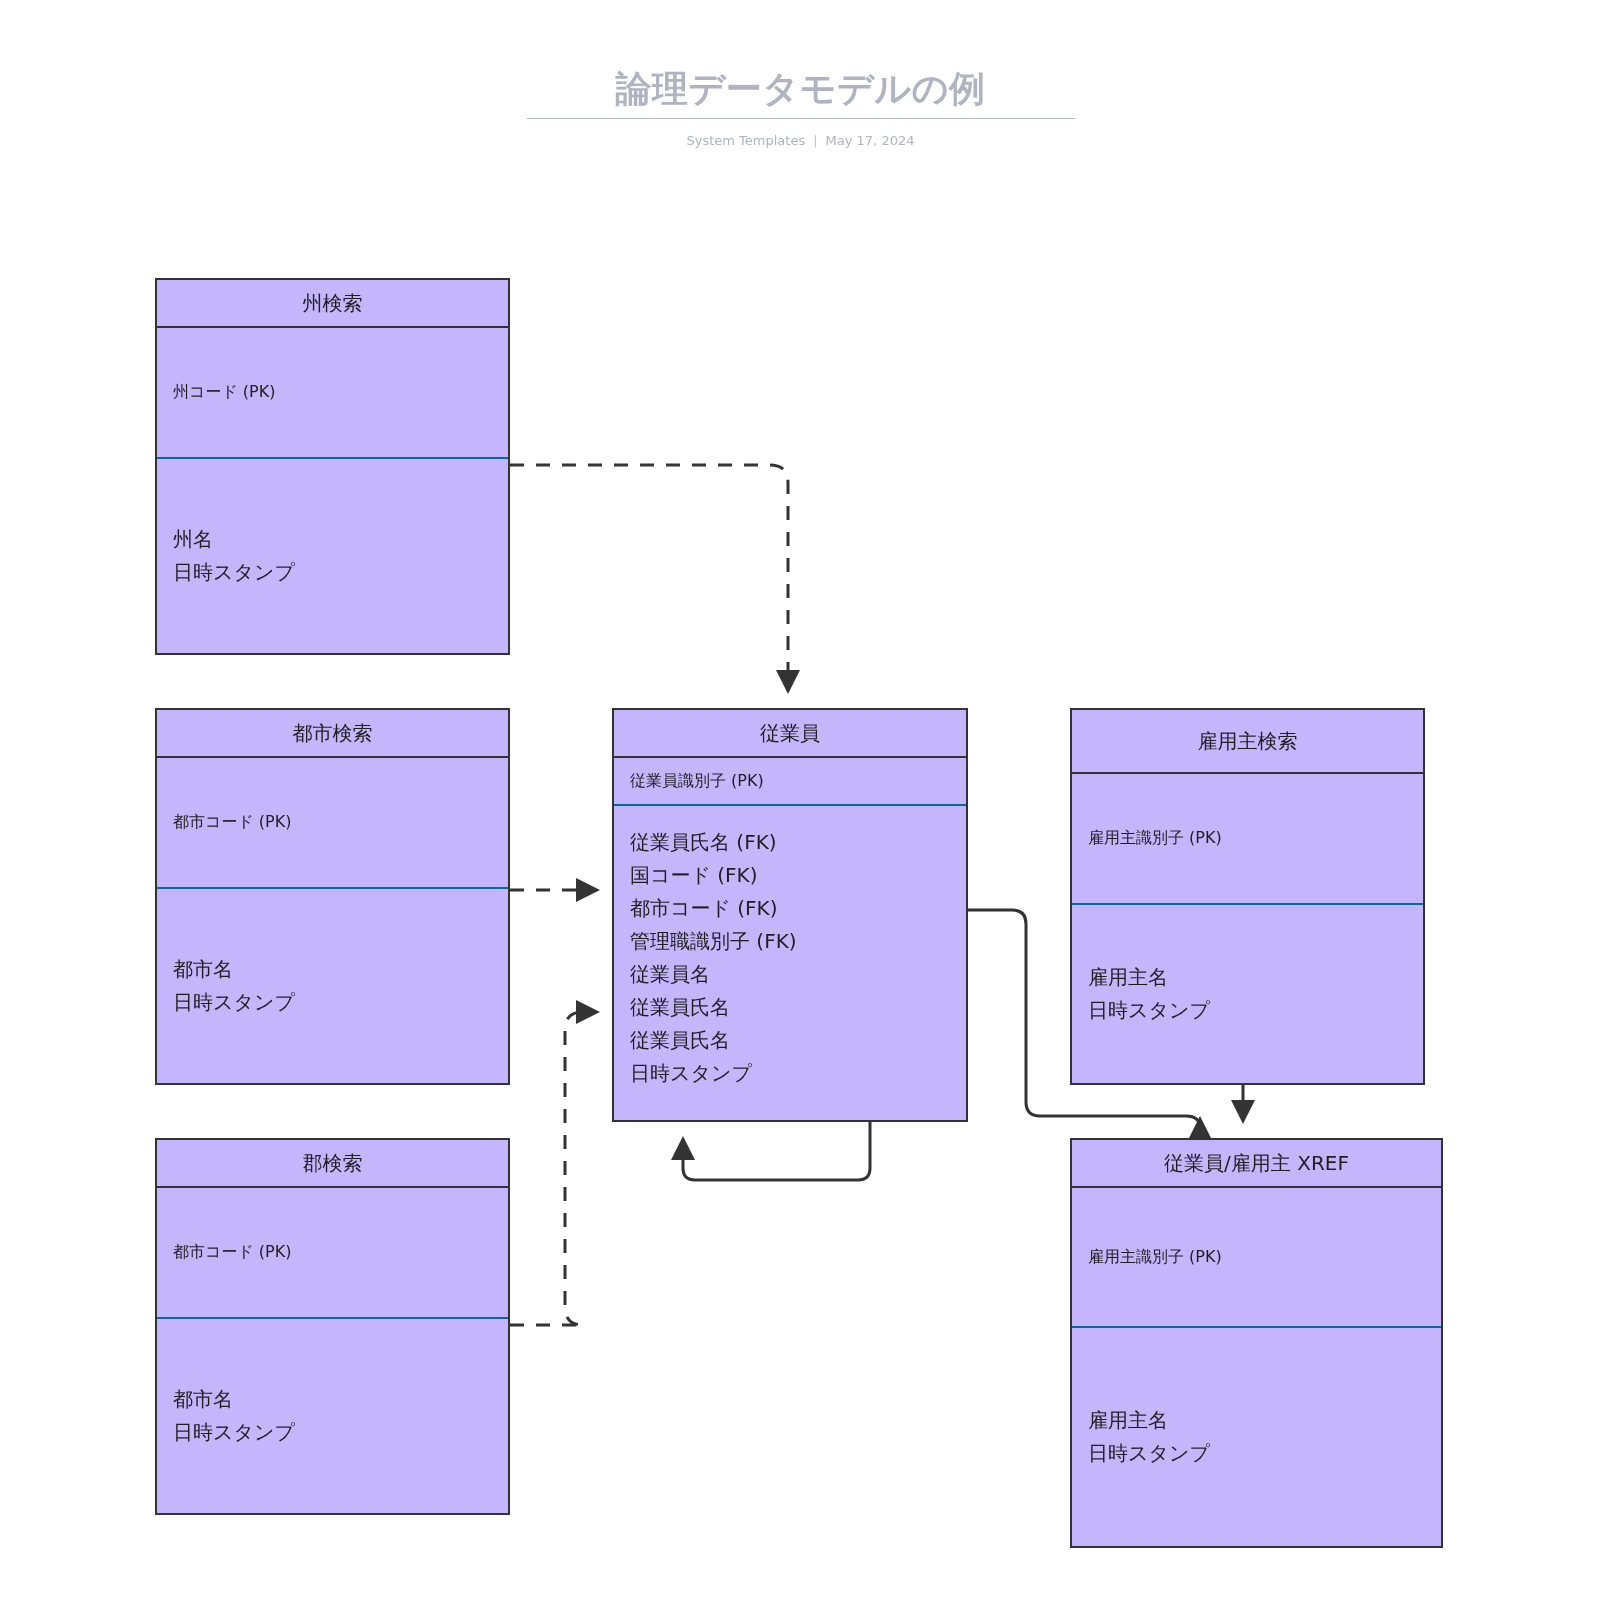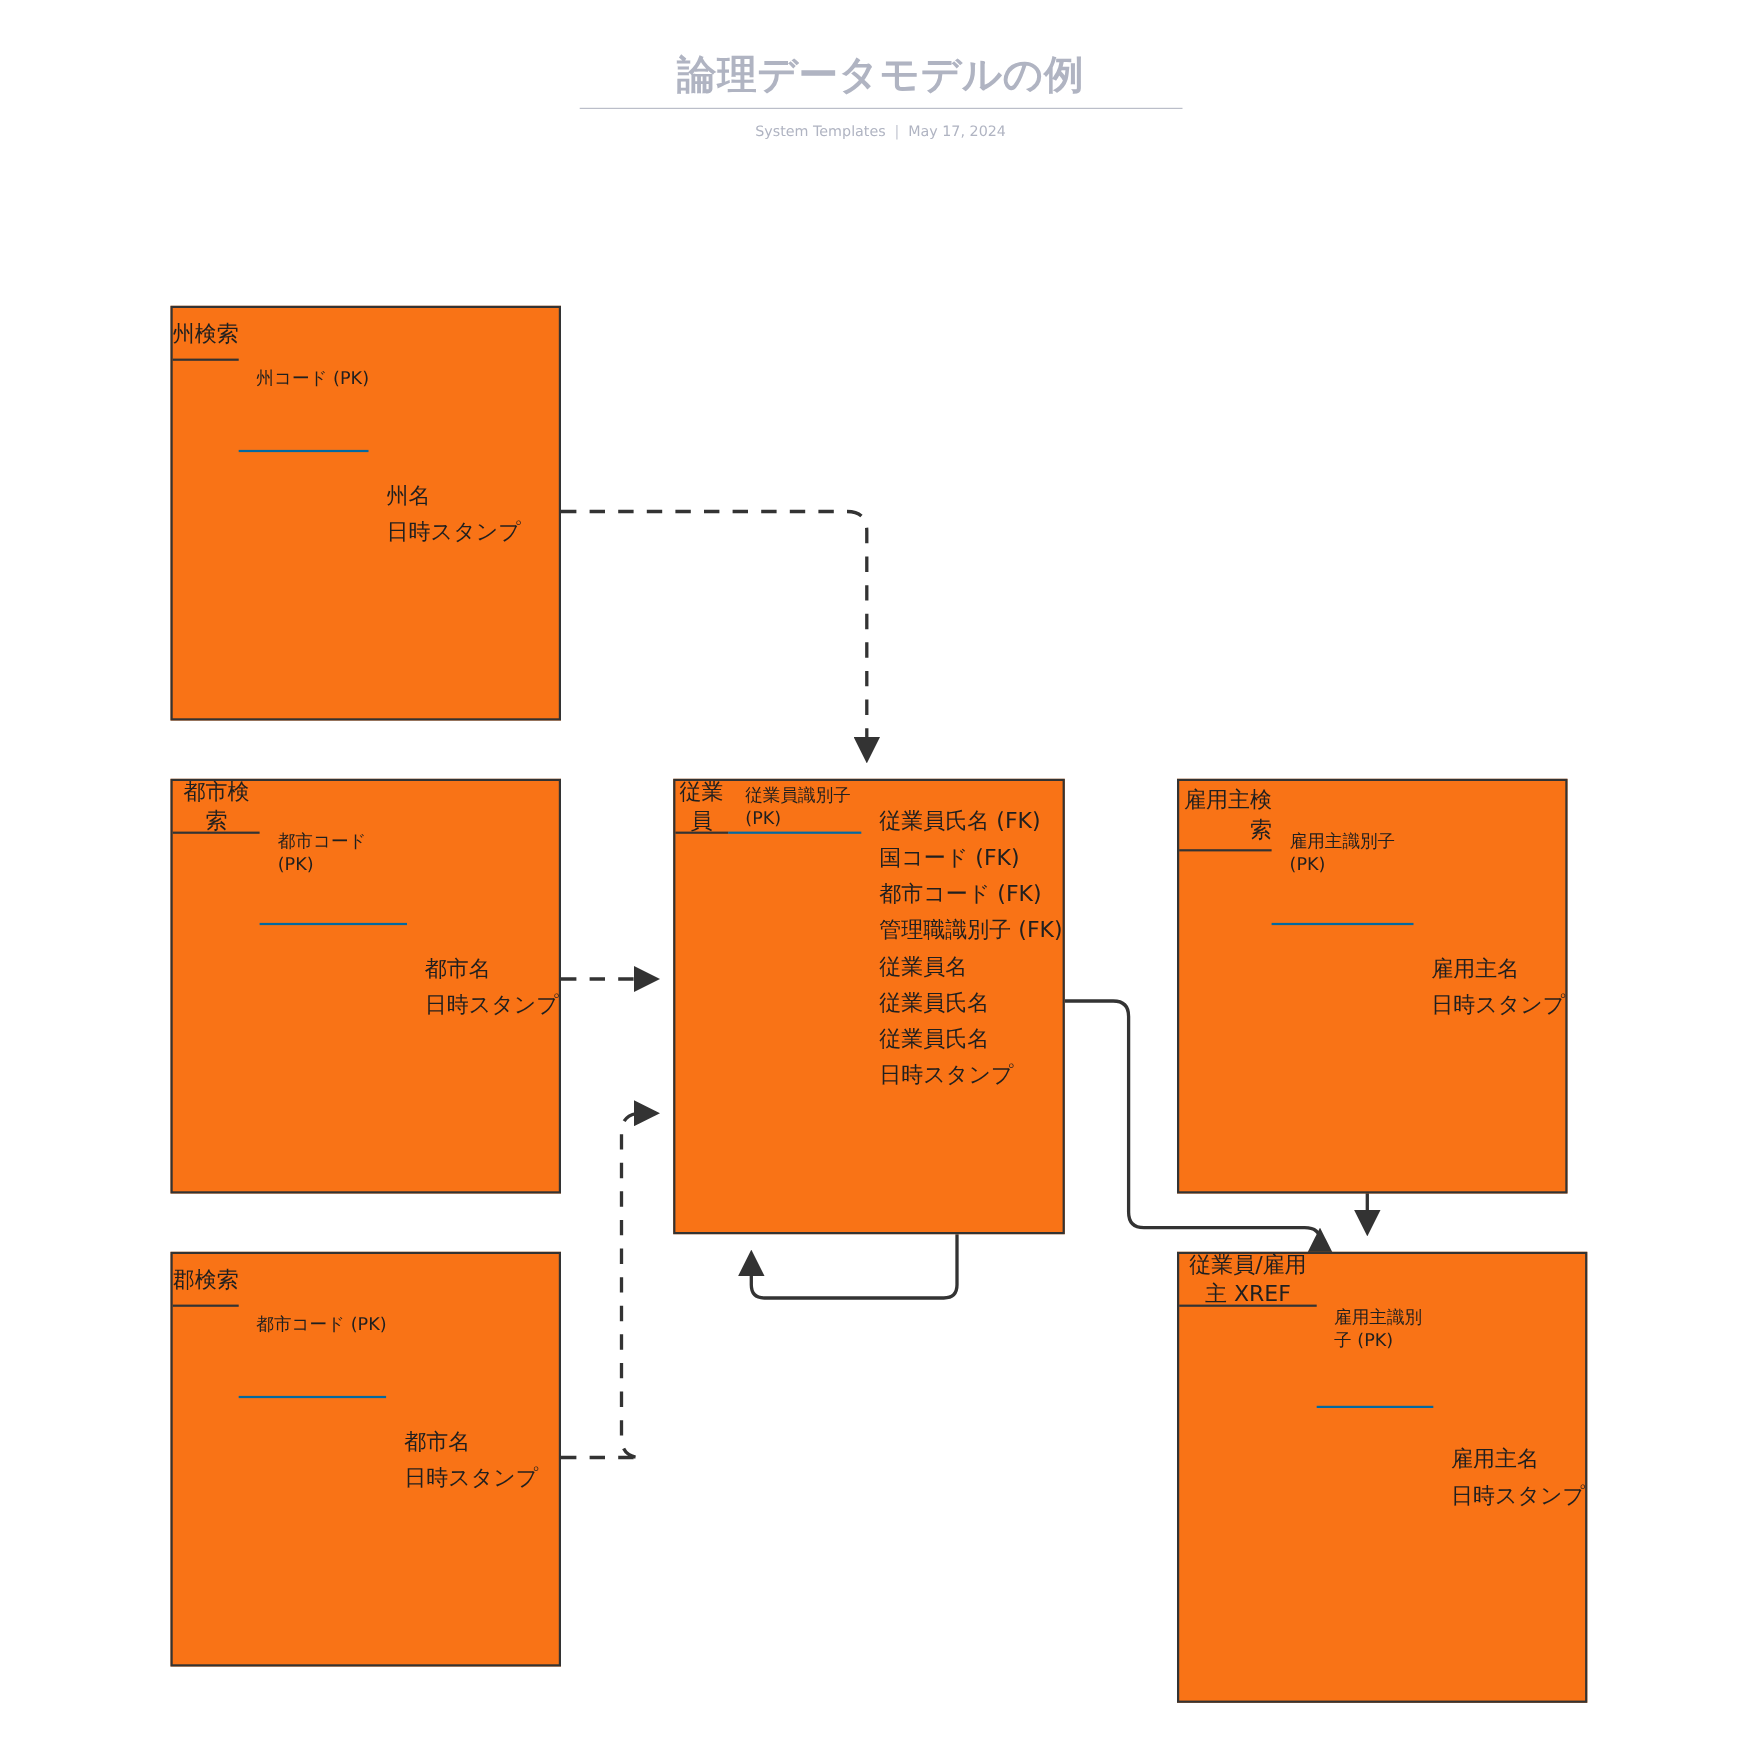--- a/index.html
+++ b/index.html
@@ -17,21 +17,21 @@
 
   
   #header {
     position: absolute;
     top: 0; left: 0;
     width: 1601px;
     text-align: center;
   }
   #doc-title {
     margin: 0;
-    padding-top: 47px;
+    padding-top: 67px;
     font-size: 36px;
     font-weight: bold;
     color: #b0b4c2;
     letter-spacing: 0.5px;
     line-height: 1.2;
   }
   #title-rule {
     width: 548px;
     height: 1px;
     background: #b4b7c4;
@@ -60,25 +60,25 @@
     position: absolute;
     top: 0; left: 0;
     width: 1601px;
     height: 1601px;
     pointer-events: none;
   }
 
   
   .entity {
     position: absolute;
-    background: #f97316;
+    background: #c4b5fd;
     border: 2px solid #333333;
     box-sizing: border-box;
     display: flex;
-    flex-direction: row;
+    flex-direction: column;
   }
   .entity .ent-header {
     text-align: center;
     font-size: 20px;
     color: #1f1f1f;
     border-bottom: 2px solid #333333;
     display: flex;
     align-items: center;
     justify-content: center;
     box-sizing: border-box;

